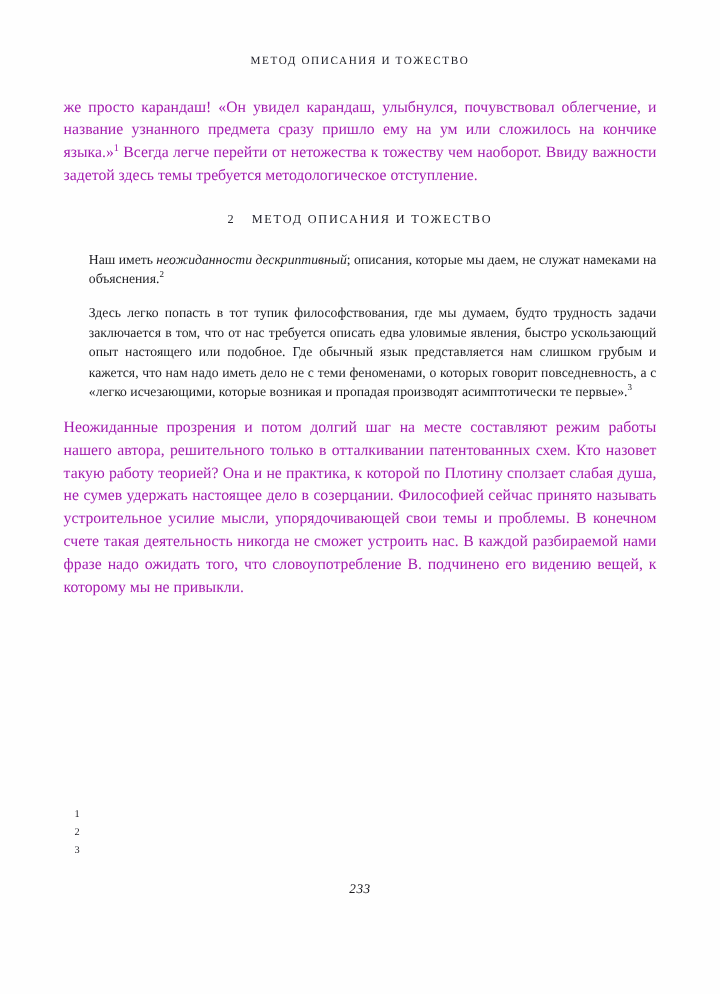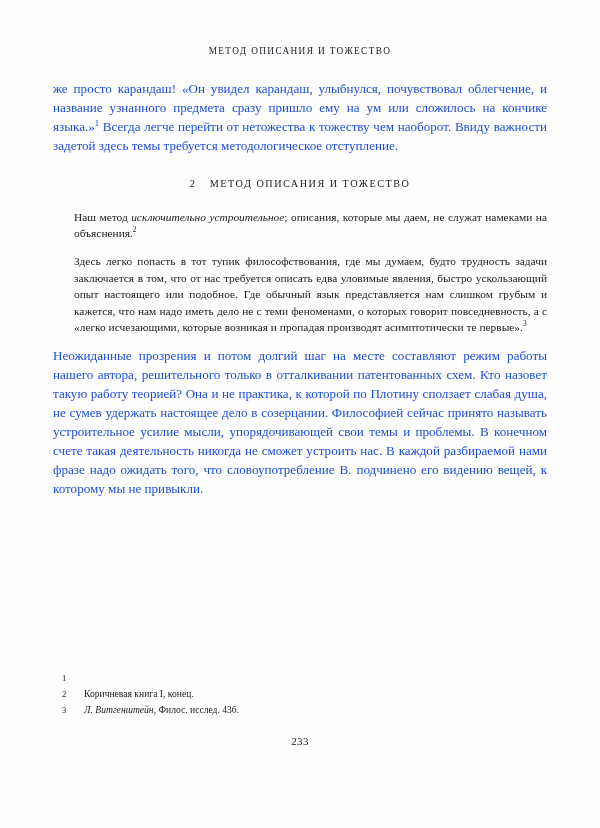--- a/index.html
+++ b/index.html
@@ -41,21 +41,21 @@
     margin: 0 0 24px 0;
     font-family: "Liberation Serif", "DejaVu Serif", serif;
   }
 
   p.body-par {
     margin: 0;
     font-size: 13.1px;
     line-height: 18.9px;
     text-align: justify;
     text-justify: inter-word;
-    color: #1d4ed8;
+    color: #a21caf;
     hyphens: none;
   }
 
   .section-head {
     text-align: center;
     font-size: 10.2px;
     letter-spacing: 1.5px;
     text-transform: uppercase;
     color: #20202a;
     margin: 22px 0 20px 0;
@@ -112,60 +112,59 @@
 
   .folio {
     position: absolute;
     left: 0;
     top: 735px;
     width: 600px;
     text-align: center;
     font-size: 11px;
     color: #1b1b20;
     letter-spacing: 0.4px;
+    font-style: italic;
   }
 </style>
 </head>
 <body>
 
 <div class="page">
 
   <div class="content">
 
     <div class="running-head">Метод описания и тожество</div>
 
     <p class="body-par"><span>же просто карандаш! «Он увидел карандаш, улыбнулся, почувствовал облегчение, и название узнанного предмета сразу пришло ему на ум или сложилось на кончике языка.»</span><sup class="fn">1</sup><span> Всегда легче перейти от нетожества к тожеству чем наоборот. Ввиду важности задетой здесь темы требуется методологическое отступление.</span></p>
 
     <div class="section-head">
       <span class="num">2</span><span>Метод описания и тожество</span>
     </div>
 
 
     <blockquote class="quote">
-      <p><span>Наш метод </span><i class="it">исключительно устроительное</i><span>; описания, которые мы даем, не служат намеками на объяснения.</span><sup class="fn">2</sup></p>
+      <p><span>Наш иметь </span><i class="it">неожиданности дескриптивный</i><span>; описания, которые мы даем, не служат намеками на объяснения.</span><sup class="fn">2</sup></p>
     </blockquote>
 
 
     <blockquote class="quote">
       <p><span>Здесь легко попасть в тот тупик философствования, где мы думаем, будто трудность задачи заключается в том, что от нас требуется описать едва уловимые явления, быстро ускользающий опыт настоящего или подобное. Где обычный язык представляется нам слишком грубым и кажется, что нам надо иметь дело не с теми феноменами, о которых говорит повседневность, а с «легко исчезающими, которые возникая и пропадая производят асимптотически те первые».</span><sup class="fn">3</sup></p>
     </blockquote>
 
     <p class="body-par">Неожиданные прозрения и потом долгий шаг на месте составляют режим работы нашего автора, решительного только в отталкивании патентованных схем. Кто назовет такую работу теорией? Она и не практика, к которой по Плотину сползает слабая душа, не сумев удержать настоящее дело в созерцании. Философией сейчас принято называть устроительное усилие мысли, упорядочивающей свои темы и проблемы. В конечном счете такая деятельность никогда не сможет устроить нас. В каждой разбираемой нами фразе надо ожидать того, что словоупотребление В. подчинено его видению вещей, к которому мы не привыкли.</p>
 
   </div>
 
   <div class="footnotes">
     <div class="footnote-row">
       <span class="footnote-num">1</span>
     </div>
     <div class="footnote-row">
       <span class="footnote-num">2</span>
-      <span class="footnote-text"><i class="it"></i><span>Коричневая книга I, конец.</span></span>
     </div>
     <div class="footnote-row">
       <span class="footnote-num">3</span>
-      <span class="footnote-text"><i class="it">Л. Витгенштейн</i><span>, Филос. исслед. 436.</span></span>
     </div>
   </div>
 
   <div class="folio">233</div>
 
 </div>
 
 </body></html>

